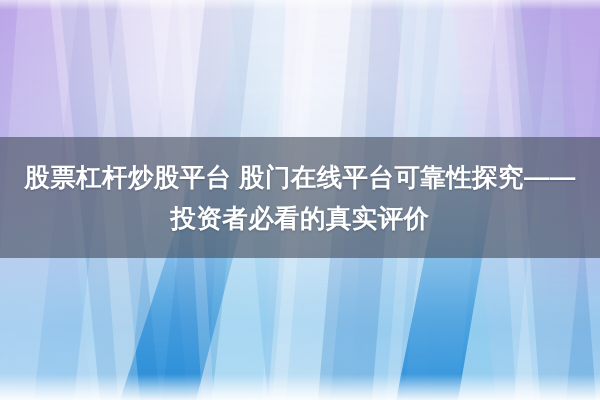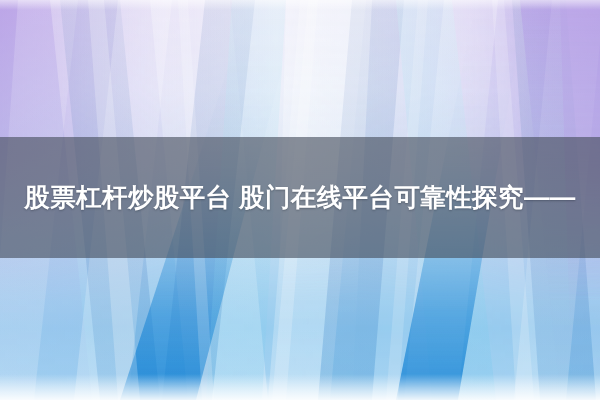--- a/index.html
+++ b/index.html
@@ -200,15 +200,16 @@
       <polygon points="178,0 188,0 214,400 202,400" fill="#ffffff" opacity="0.18"></polygon>
       <polygon points="418,0 428,0 398,400 386,400" fill="#ffffff" opacity="0.16"></polygon>
     </g>
   </svg>
 
   <div class="top-glow"></div>
   <div class="bottom-glow"></div>
 
   <div class="caption-band">
     <div class="caption-line caption-line-1">股票杠杆炒股平台 股门在线平台可靠性探究——</div>
+    <div class="caption-line caption-line-2">投资者必看的真实评价</div>
   </div>
 
 </div>
 
 </body></html>

